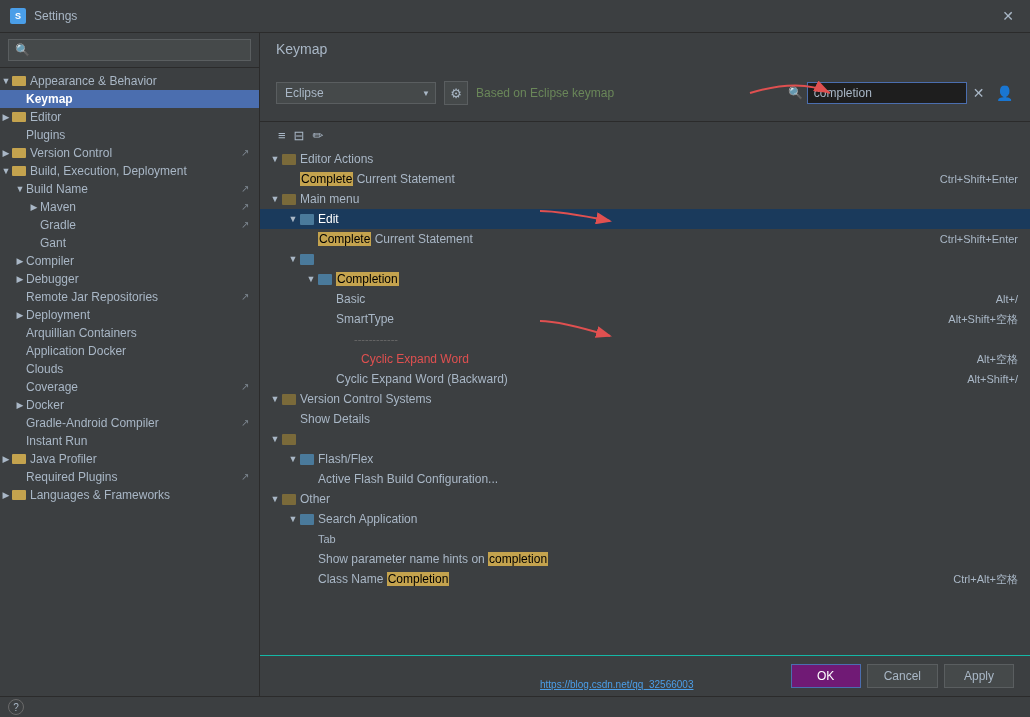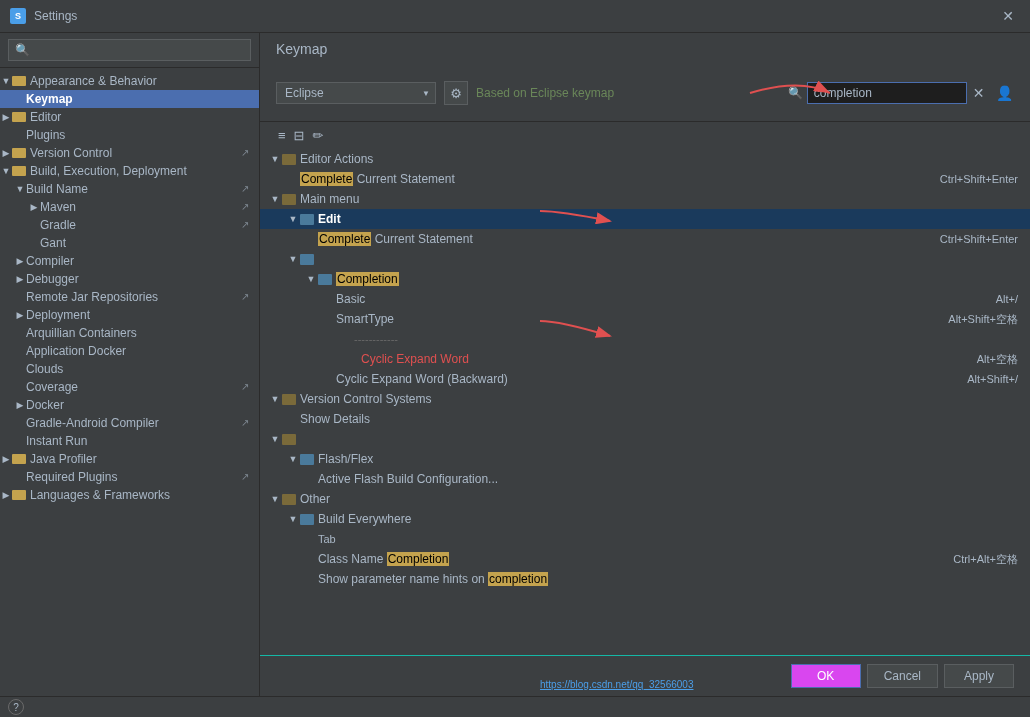--- a/index.html
+++ b/index.html
@@ -223,21 +223,21 @@
 
     .kt-row {
       display: flex;
       align-items: center;
       padding: 2px 0;
       min-height: 20px;
       cursor: pointer;
       position: relative;
     }
     .kt-row.highlighted { background: #1a3a5c; }
-    .kt-row.highlighted .kt-label { color: #ffffff; font-weight: bold; }
+    .kt-row.highlighted .kt-label { color: #ffffff; }
 
     .kt-indent { display: inline-block; }
     .kt-arrow {
       display: inline-block;
       width: 14px;
       text-align: center;
       font-size: 9px;
       color: #a9b7c6;
     }
     .kt-label {
@@ -277,21 +277,21 @@
     .btn {
       background: #45494a;
       border: 1px solid #5a5e60;
       color: #a9b7c6;
       padding: 4px 16px;
       font-size: 12px;
       cursor: pointer;
       min-width: 70px;
     }
     .btn.primary {
-      background: #d946ef;
+      background: #701a75;
       border-color: #4b6eaf;
       color: #ffffff;
     }
 
     
     ::-webkit-scrollbar { width: 8px; height: 8px; }
     ::-webkit-scrollbar-track { background: #3c3f41; }
     ::-webkit-scrollbar-thumb { background: #5a5e60; }
 
     .separator-line {
@@ -610,37 +610,37 @@
           <div class="kt-row">
             <span class="kt-indent" style="width:8px"></span>
             <span class="kt-arrow">▼</span>
             <span style="display:inline-block;width:14px;height:11px;background:#7a6a3a;border-radius:1px;margin-right:4px;"></span>
             <span class="kt-label">Other</span>
           </div>
           <div class="kt-row">
             <span class="kt-indent" style="width:26px"></span>
             <span class="kt-arrow">▼</span>
             <span style="display:inline-block;width:14px;height:11px;background:#4a7a9b;border-radius:1px;margin-right:4px;"></span>
-            <span class="kt-label">Build Everywhere</span>
+            <span class="kt-label">Search Application</span>
           </div>
           <div class="kt-row">
             <span class="kt-indent" style="width:44px"></span>
             <span class="kt-arrow"></span>
             <span class="kt-shortcut">Tab</span>
+          </div>
+          <div class="kt-row">
+            <span class="kt-indent" style="width:44px"></span>
+            <span class="kt-arrow"></span>
+            <span class="kt-label">Show parameter name hints on <span class="highlight">completion</span></span>
           </div>
           <div class="kt-row">
             <span class="kt-indent" style="width:44px"></span>
             <span class="kt-arrow"></span>
             <span class="kt-label">Class Name <span class="highlight">Completion</span></span>
             <span class="kt-shortcut">Ctrl+Alt+空格</span>
-          </div>
-          <div class="kt-row">
-            <span class="kt-indent" style="width:44px"></span>
-            <span class="kt-arrow"></span>
-            <span class="kt-label">Show parameter name hints on <span class="highlight">completion</span></span>
           </div>
         </div>
 
       <div class="bottom-bar" style="position:relative;">
         <span class="bottom-link">https://blog.csdn.net/qq_32566003</span>
         <button class="btn primary">OK</button>
         <button class="btn">Cancel</button>
         <button class="btn">Apply</button>
       </div>
     <svg id="red-arrows-svg" overflow="visible">

